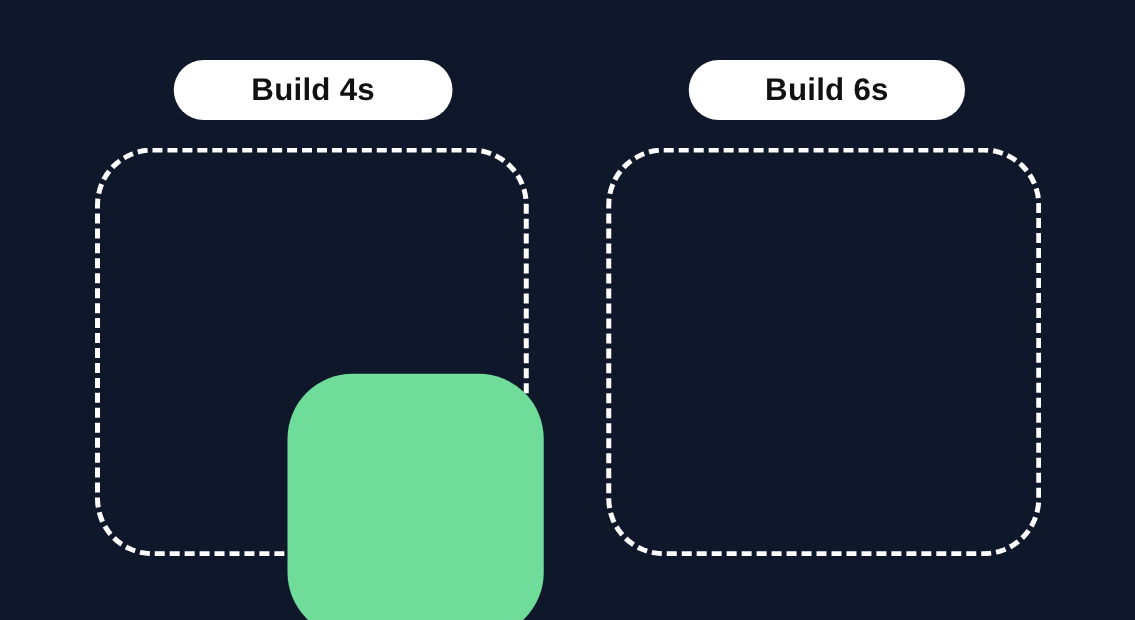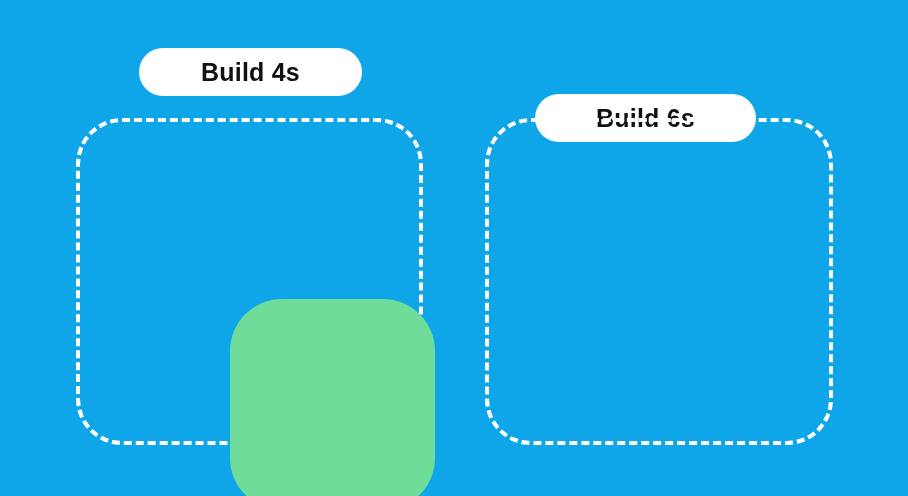--- a/index.html
+++ b/index.html
@@ -63,42 +63,41 @@
     letter-spacing: 0.2px;
     line-height: 1;
     white-space: nowrap;
   }
   .pill.pill-1 {
     left: 139px;
     top: 48px;
     width: 223px;
   }
   .pill.pill-2 {
-    left: 535px;
+    left: 551px;
     top: 48px;
     width: 221px;
-    margin-top: 46px;
   }
 
   
   .swatch {
     position: absolute;
     border-radius: 52px;
   }
   .swatch.swatch-green {
     left: 150px;
     top: 177px;
     width: 205px;
     height: 211px;
   }
 </style>
 </head>
 <body>
 
-<div id="stage" style="background: #0ea5e9; text-align: center;">
+<div id="stage" style="background: #0f172a; text-align: center;">
 
   <div class="panel-group">
 
     <div class="pill pill-1" style="background: rgb(255, 255, 255); color: rgb(17, 17, 17);">Build 4s</div>
 
     <div class="dashed-box box-1" style="border-color: rgb(255, 255, 255); border-style: dashed;">
       <div class="swatch swatch-green" style="background: rgb(111, 220, 154);"></div>
     </div>
 
     <div class="pill pill-2" style="background: rgb(255, 255, 255); color: rgb(17, 17, 17);">Build 6s</div>

